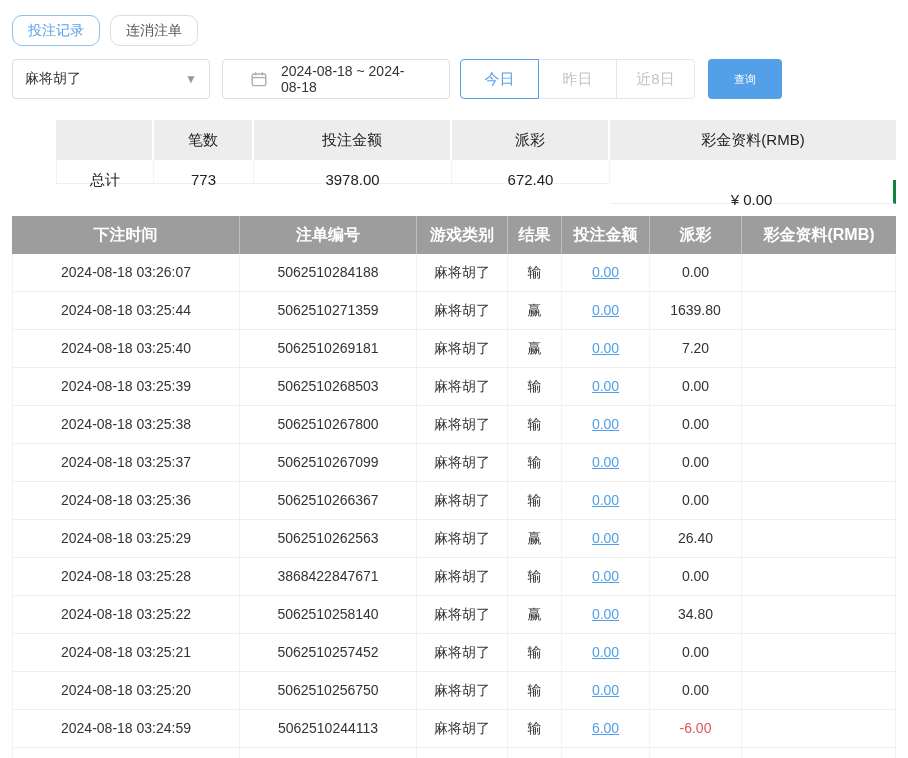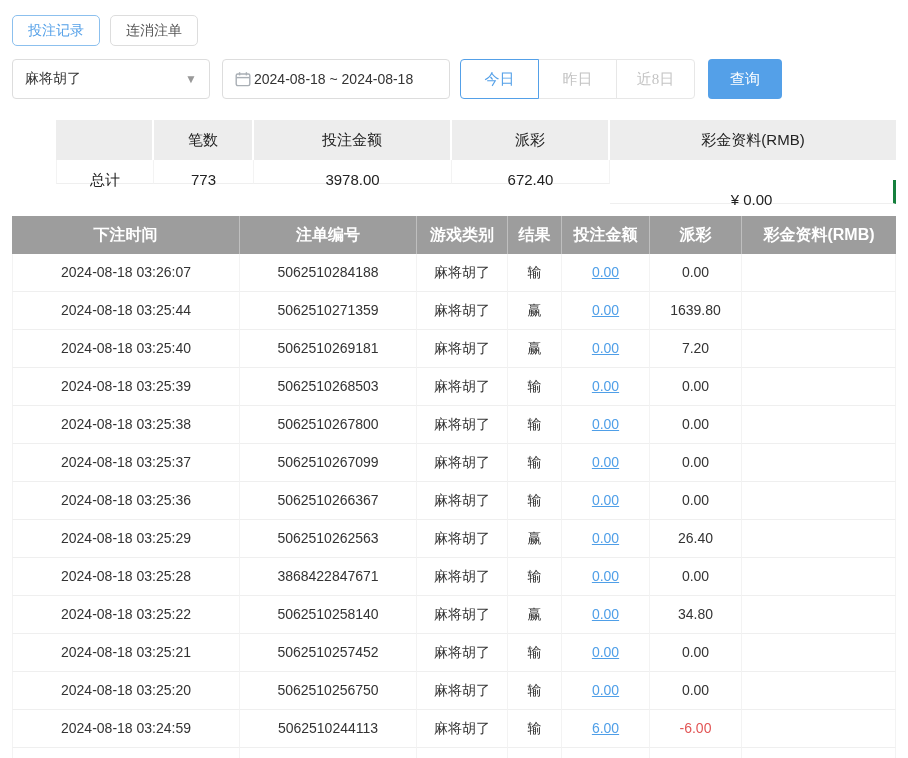--- a/index.html
+++ b/index.html
@@ -9,40 +9,40 @@
     --header_bg:#9d9d9d;
     --summary_header_bg:#ededed;
   }
   *{box-sizing:border-box;margin:0;padding:0;}
   html,body{width:908px;height:758px;overflow:hidden;background:#fff;}
   body{font-family:"Liberation Sans","DejaVu Sans",sans-serif;font-size:14px;color:#333;}
   .page{padding:15px 12px 0;}
 
   
   .tabs{display:flex;gap:10px;align-items:center;}
-  .tab{height:31px;padding:0 15px;background:#fff;border:1px solid #ddd;border-radius:5px;
+  .tab{height:31px;padding:0 15px;background:#fff;border:1px solid #ddd;border-radius:10px;
        font-size:14px;color:#555;cursor:pointer;font-family:Liberation Sans, sans-serif;}
   .tab.active{color:var(--accent);border-color:#8cc0ee;}
 
   
   .filters{display:flex;align-items:center;margin-top:13px;}
   .selectbox{width:198px;height:40px;border:1px solid #ddd;border-radius:4px;display:flex;
              align-items:center;justify-content:space-between;padding:0 12px;cursor:pointer;background:#fff;}
   .selectbox .caret{color:#999;font-size:12px;}
   .datebox{width:228px;height:40px;border:1px solid #ddd;border-radius:4px;display:flex;
-           align-items:center;gap:3px;padding:0 12px;margin-left:12px;cursor:pointer;background:#fff;}
+           align-items:center;gap:14px;padding:0 28px;margin-left:12px;cursor:pointer;background:#fff;}
   .datebox span{color:#333;}
   .quick{display:flex;margin-left:10px;}
   .qbtn{width:79px;height:40px;background:#fff;border:1px solid #e7e7e7;color:#c4c4c4;
-        font-size:15px;cursor:pointer;margin-left:-1px;position:relative;font-family:Liberation Serif, serif;}
+        font-size:15px;cursor:pointer;margin-left:-1px;position:relative;font-family:Liberation Sans, sans-serif;}
   .qbtn:first-child{margin-left:0;border-radius:4px 0 0 4px;}
   .qbtn:last-child{border-radius:0 4px 4px 0;}
   .qbtn.active{color:var(--accent);border-color:var(--accent);z-index:1;}
   .searchbtn{width:74px;height:40px;margin-left:13px;background:var(--accent);color:#fff;
-             border:none;border-radius:4px;font-size:15px;cursor:pointer;font-family:inherit;}
+             border:none;border-radius:4px;font-size:11px;cursor:pointer;font-family:inherit;}
 
   
   .summary{margin-top:21px;}
   .summary-grid{display:grid;grid-template-columns:98px 100px 198px 158px 1fr;padding-left:44px;}
   .summary .hcell{background:var(--summary_header_bg);height:40px;line-height:40px;text-align:center;
                   font-size:15px;color:#222;border-right:2px solid #fff;}
   .summary .hcell:last-child{border-right:none;}
   .summary .dcell{background:#fff;height:24px;line-height:39px;text-align:center;font-size:15px;
                   color:#222;border-bottom:1px solid #efefef;border-right:1px solid #f3f3f3;}
   .summary .dcell:first-child{border-left:1px solid #f3f3f3;}

